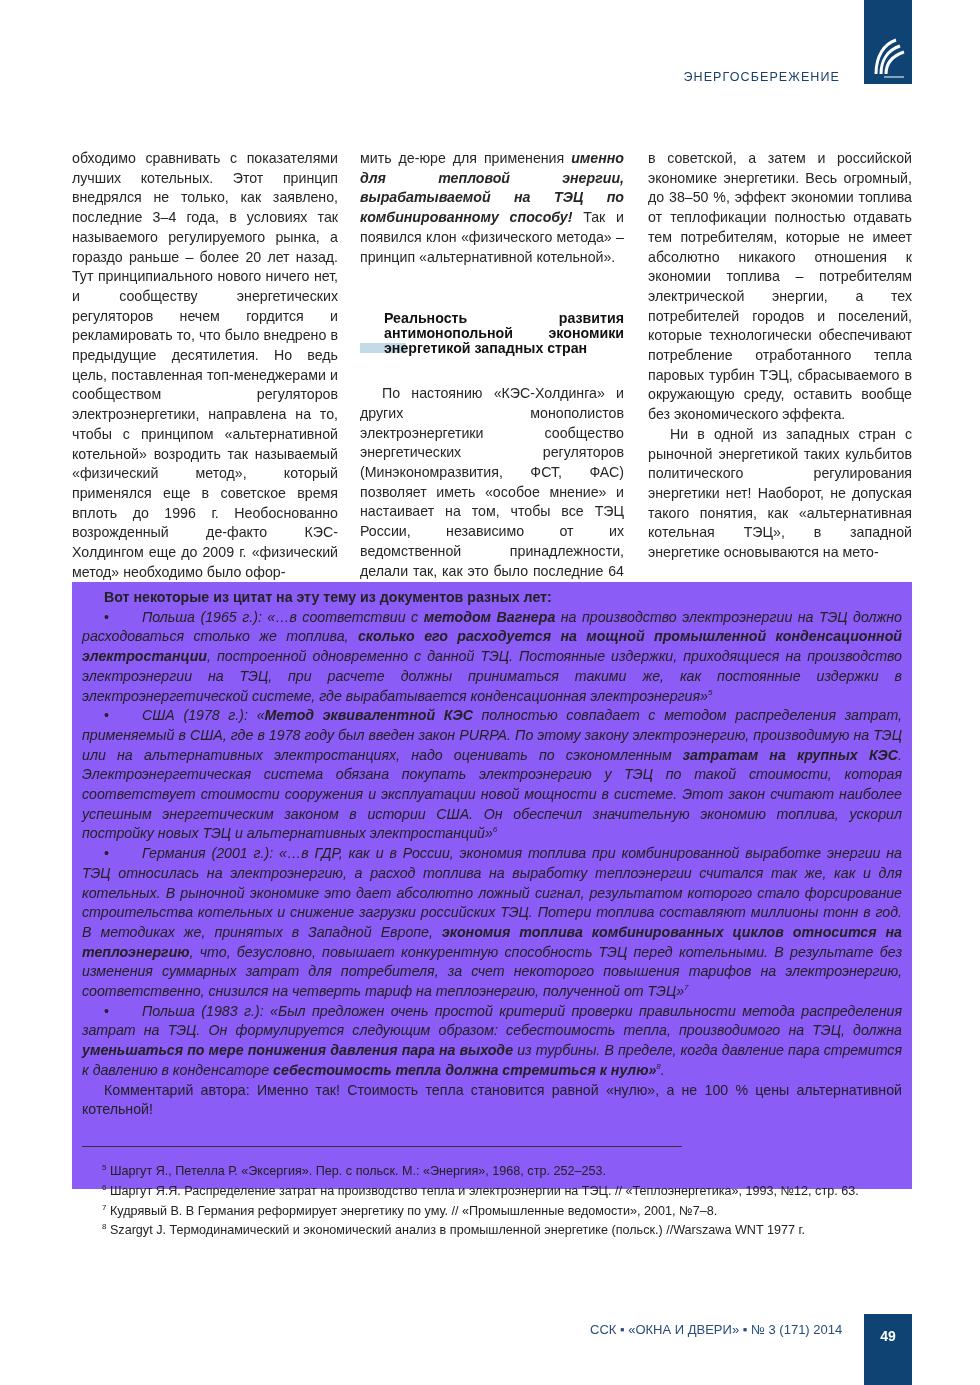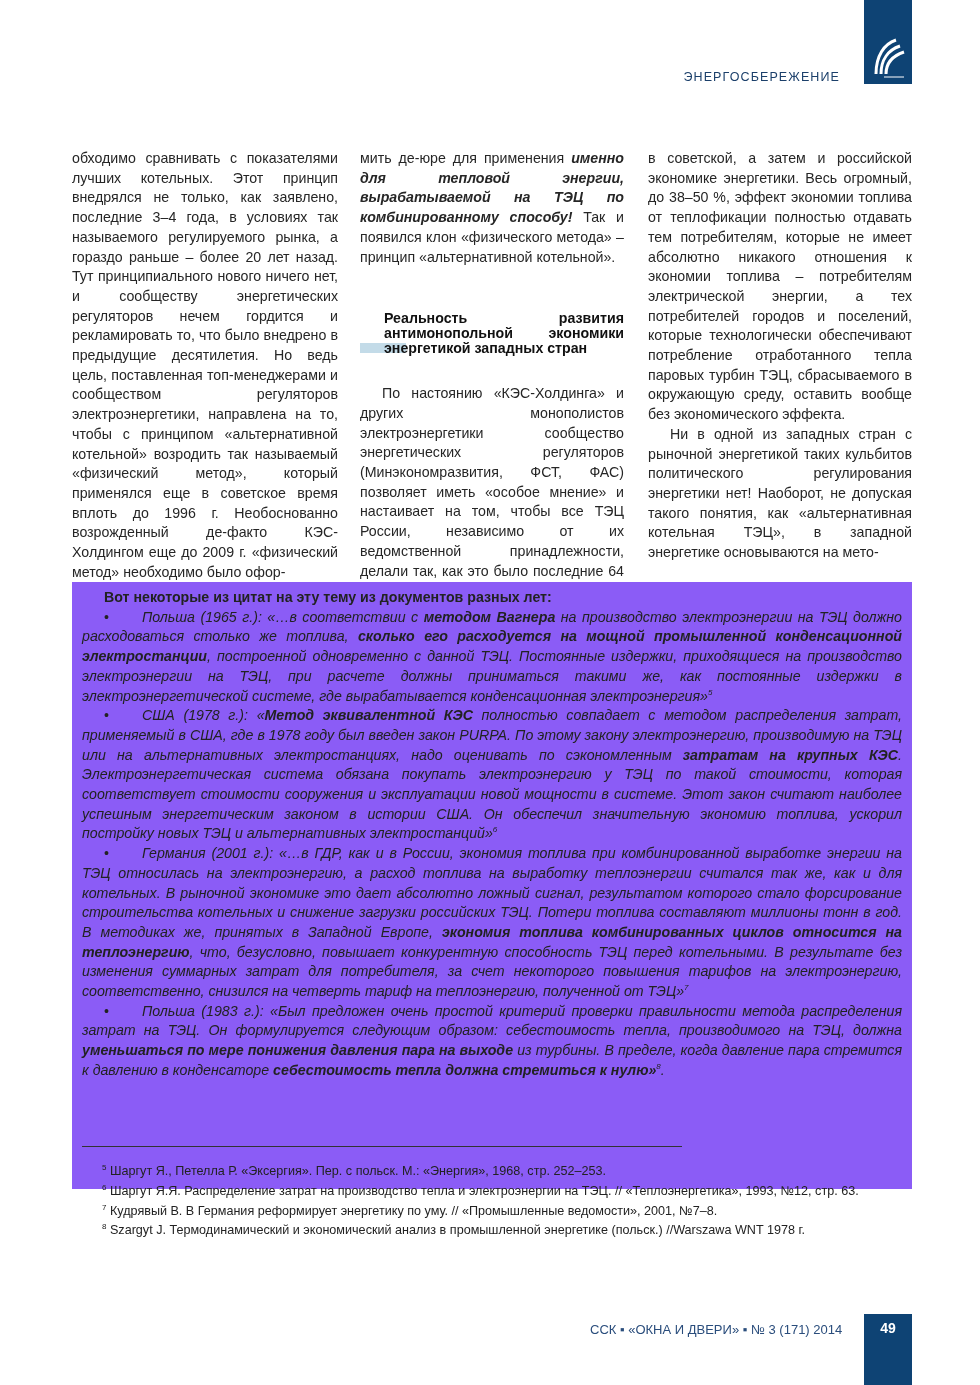--- a/index.html
+++ b/index.html
@@ -57,21 +57,21 @@
     position: absolute; left: 30px; top: 580px; width: 800px;
     font-size: 12.6px; line-height: 19.8px; color: #222;
   }
   .footnotes div { white-space: nowrap; }
   .footer-text {
     position: absolute; left: 590px; top: 1322px; font-size: 13px; color: #2a4d7c;
   }
   .page-num {
     position: absolute; left: 864px; top: 1314px; width: 48px; height: 71px;
     background: #0e4374; color: #fff; font-weight: bold; font-size: 14px;
-    text-align: center; padding-top: 6px; box-sizing: border-box;
+    text-align: center; padding-top: 14px; box-sizing: border-box;
   }
 </style>
 </head>
 <body>
 
 <div class="brand-tab">
   <svg width="36" height="46" viewBox="0 0 36 46">
     <path d="M6 40 C6 22 14 10 26 6" stroke="#fff" stroke-width="3" fill="none"></path>
     <path d="M11 40 C11 26 18 16 30 12" stroke="#fff" stroke-width="3" fill="none"></path>
     <path d="M16 40 C16 30 22 22 34 18" stroke="#fff" stroke-width="3" fill="none"></path>
@@ -103,26 +103,27 @@
     <p class="q-title">Вот некоторые из цитат на эту тему из документов разных лет:</p>
 
     <p class="q-item"><span class="bullet">•</span><span>Польша (1965 г.): «…в соответствии с </span><b>методом Вагнера</b><span> на производство электроэнергии на ТЭЦ должно расходоваться столько же топлива, </span><b>сколько его расходуется на мощной промышленной конденсационной электростанции</b><span>, построенной одновременно с данной ТЭЦ. Постоянные издержки, приходящиеся на производство электроэнергии на ТЭЦ, при расчете должны приниматься такими же, как постоянные издержки в электроэнергетической системе, где вырабатывается конденсационная электроэнергия»</span><sup>5</sup></p>
 
     <p class="q-item"><span class="bullet">•</span><span>США (1978 г.): «</span><b>Метод эквивалентной КЭС</b><span> полностью совпадает с методом распределения затрат, применяемый в США, где в 1978 году был введен закон PURPA. По этому закону электроэнергию, производимую на ТЭЦ или на альтернативных электростанциях, надо оценивать по сэкономленным </span><b>затратам на крупных КЭС</b><span>. Электроэнергетическая система обязана покупать электроэнергию у ТЭЦ по такой стоимости, которая соответствует стоимости сооружения и эксплуатации новой мощности в системе. Этот закон считают наиболее успешным энергетическим законом в истории США. Он обеспечил значительную экономию топлива, ускорил постройку новых ТЭЦ и альтернативных электростанций»</span><sup>6</sup></p>
 
     <p class="q-item"><span class="bullet">•</span><span>Германия (2001 г.): «…в ГДР, как и в России, экономия топлива при комбинированной выработке энергии на ТЭЦ относилась на электроэнергию, а расход топлива на выработку теплоэнергии считался так же, как и для котельных. В рыночной экономике это дает абсолютно ложный сигнал, результатом которого стало форсирование строительства котельных и снижение загрузки российских ТЭЦ. Потери топлива составляют миллионы тонн в год. В методиках же, принятых в Западной Европе, </span><b>экономия топлива комбинированных циклов относится на теплоэнергию</b><span>, что, безусловно, повышает конкурентную способность ТЭЦ перед котельными. В результате без изменения суммарных затрат для потребителя, за счет некоторого повышения тарифов на электроэнергию, соответственно, снизился на четверть тариф на теплоэнергию, полученной от ТЭЦ»</span><sup>7</sup></p>
 
     <p class="q-item"><span class="bullet">•</span><span>Польша (1983 г.): «Был предложен очень простой критерий проверки правильности метода распределения затрат на ТЭЦ. Он формулируется следующим образом: себестоимость тепла, производимого на ТЭЦ, должна </span><b>уменьшаться по мере понижения давления пара на выходе</b><span> из турбины. В пределе, когда давление пара стремится к давлению в конденсаторе </span><b>себестоимость тепла должна стремиться к нулю»</b><sup>8</sup><span>.</span></p>
 
+    <p class="q-comment">Комментарий автора: Именно так! Стоимость тепла становится равной «нулю», а не 100 % цены альтернативной котельной!</p>
   </div>
 
   <div class="fn-rule"></div>
 
   <div class="footnotes">
     <div><sup>5</sup> <span>Шаргут Я., Петелла Р. «Эксергия». Пер. с польск. М.: «Энергия», 1968, стр. 252–253.</span></div>
     <div><sup>6</sup> <span>Шаргут Я.Я. Распределение затрат на производство тепла и электроэнергии на ТЭЦ. // «Теплоэнергетика», 1993, №12, стр. 63.</span></div>
     <div><sup>7</sup> <span>Кудрявый В. В Германия реформирует энергетику по уму. // «Промышленные ведомости», 2001, №7–8.</span></div>
-    <div><sup>8</sup> <span>Szargyt J. Термодинамический и экономический анализ в промышленной энергетике (польск.) //Warszawa WNT 1978 г.</span></div>
+    <div><sup>8</sup> <span>Szargyt J. Термодинамический и экономический анализ в промышленной энергетике (польск.) //Warszawa WNT 1977 г.</span></div>
   </div>
 </div>
 
 <div class="footer-text">ССК ▪ «ОКНА И ДВЕРИ» ▪ № 3 (171) 2014</div>
 <div class="page-num">49</div>
 
 </body></html>

